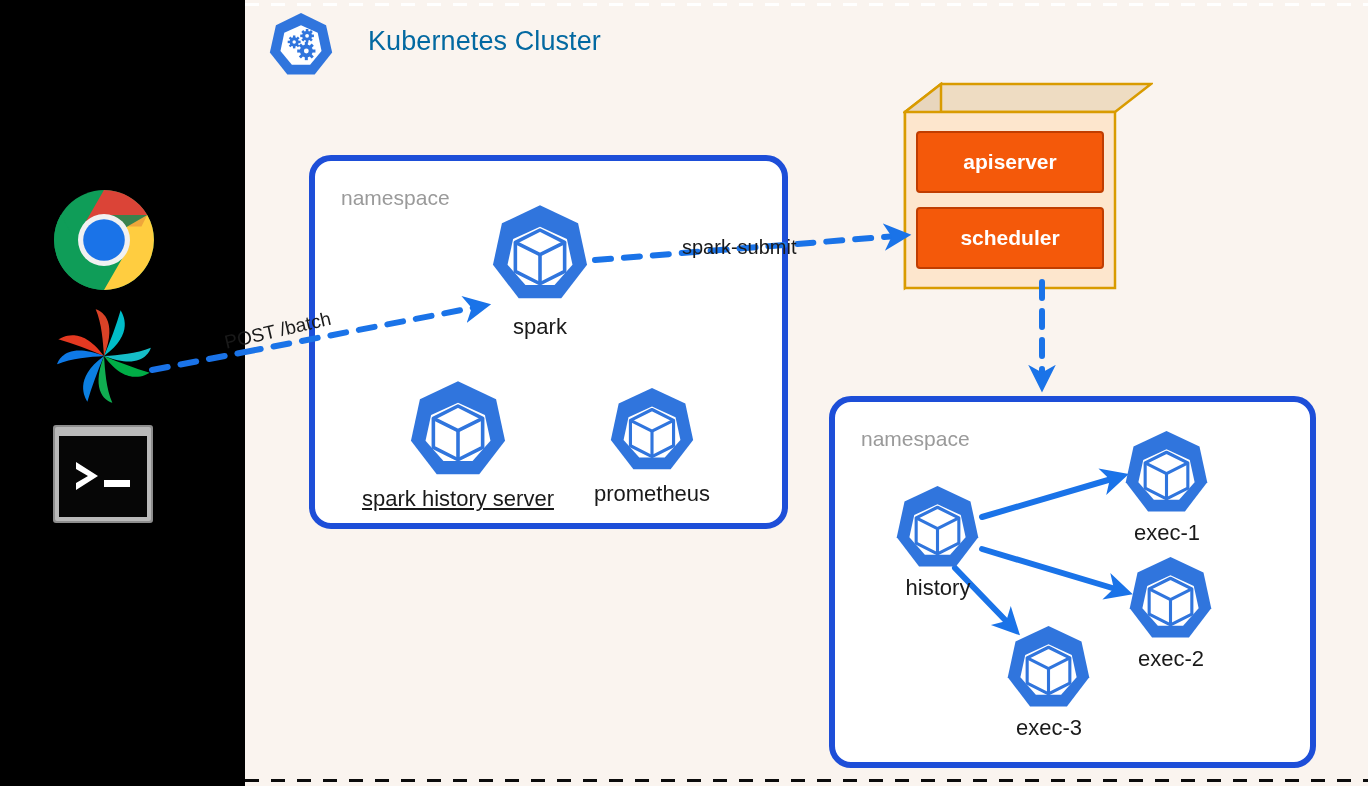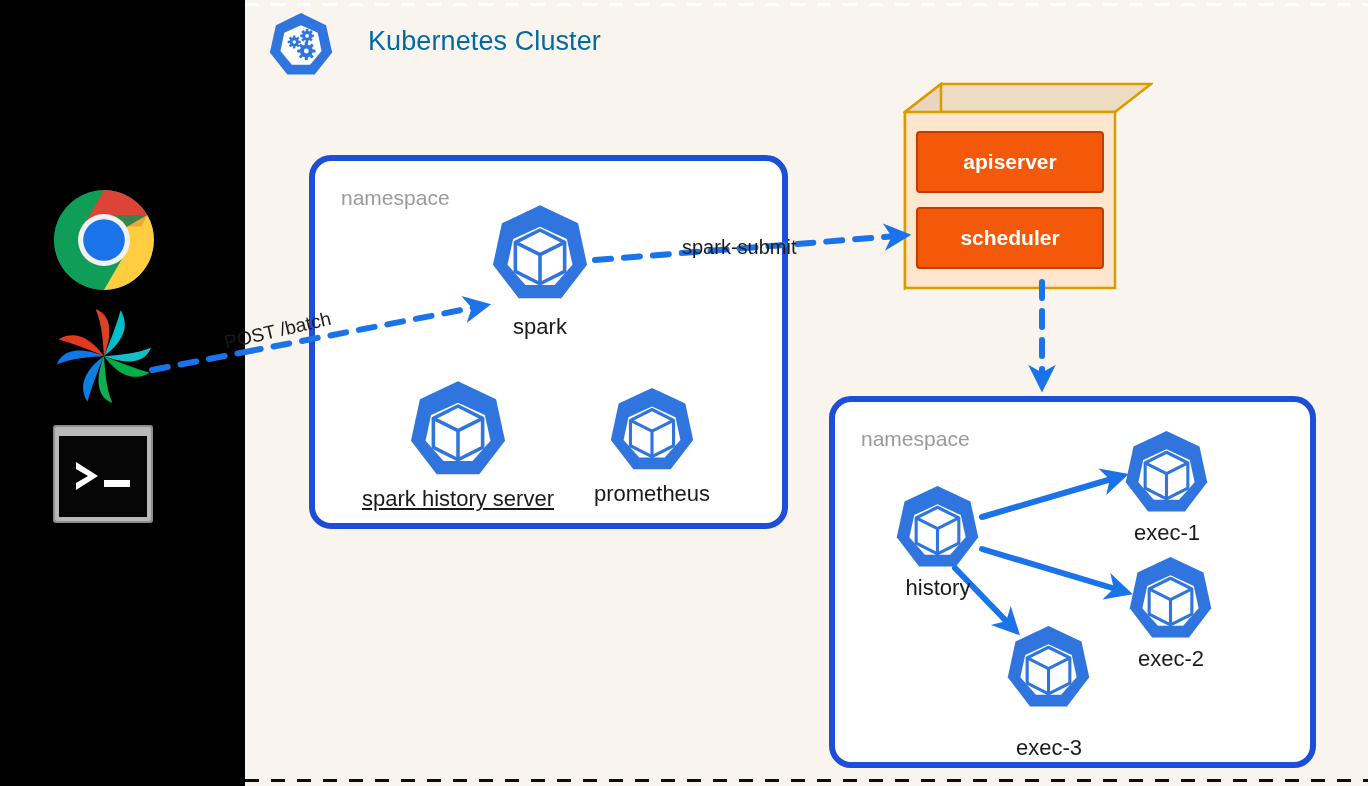--- a/index.html
+++ b/index.html
@@ -366,17 +366,17 @@
     <div class="pod" id="pod-exec3">
       <svg class="glyph" viewBox="0 0 100 100" width="97" height="97">
         <polygon points="50,3 84,19 92,56 69,86 31,86 8,56 16,19" fill="#3075dd"></polygon>
         <polygon points="50,22 74,33 79,56 63,74 37,74 21,56 26,33" fill="#ffffff"></polygon>
         <g fill="none" stroke="#3075dd" stroke-width="3.2" stroke-linejoin="round">
           <polygon points="50,25 72,36 72,62 50,73 28,62 28,36" fill="#ffffff"></polygon>
           <polyline points="28,36 50,47 72,36"></polyline>
           <line x1="50" y1="47" x2="50" y2="73"></line>
         </g>
       </svg>
-      <div class="pod-label" style="left:-181px; top:92px;margin-top:20px;">exec-3</div>
+      <div class="pod-label" style="left:-181px; top:92px;">exec-3</div>
     </div>
 
   </div>
 </div>
 
 </body></html>

